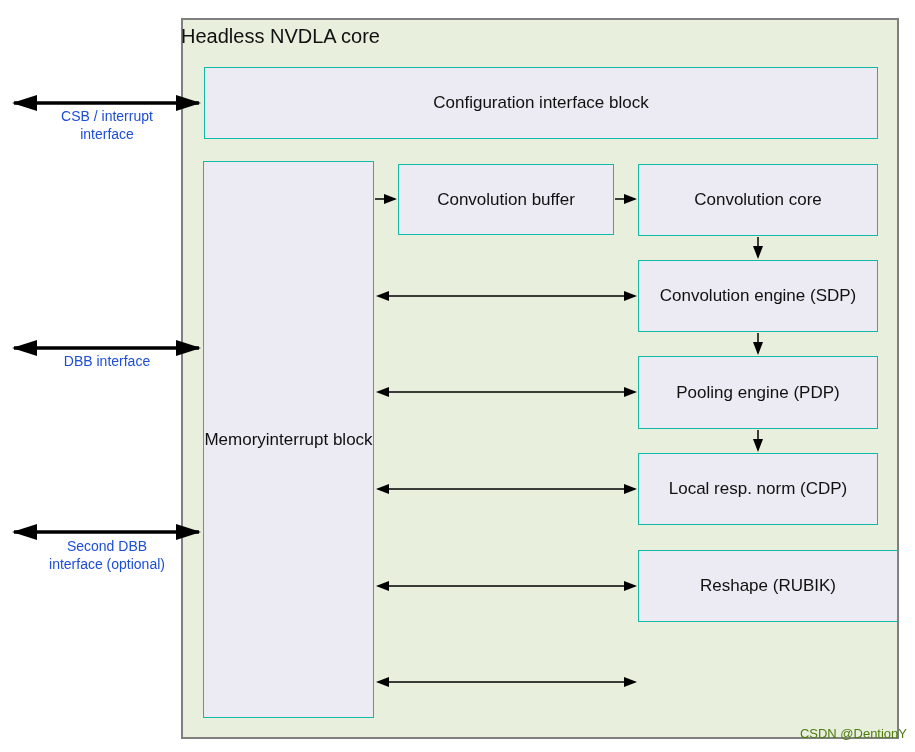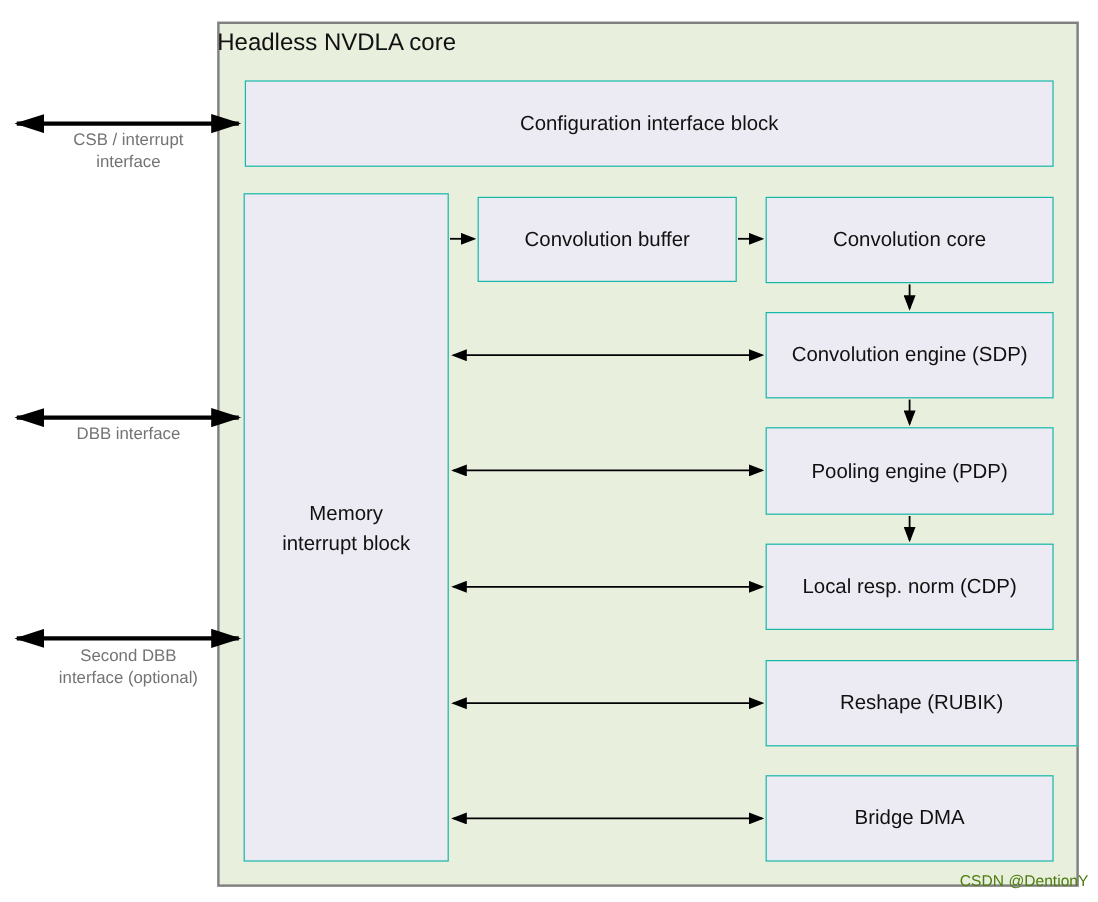--- a/index.html
+++ b/index.html
@@ -12,30 +12,30 @@
   }
   .diagram-title{
     position:absolute;left:181px;top:25px;width:716px;
     font-size:20px;color:#111;letter-spacing:0px;
   }
   .box{
     position:absolute;background:#eceaf2;border:1px solid #14b8a6;
     box-sizing:border-box;display:flex;align-items:center;justify-content:center;
     font-size:17px;color:#111;text-align:left;
   }
-  .box.memory{flex-direction:column;line-height:25px;}
+  .box.memory{flex-direction:row;line-height:25px;}
 
   .arrow-layer{position:absolute;left:0;top:0;pointer-events:none;}
   .arrow-layer line{stroke:#000;}
   .thin{stroke-width:1.5px;}
   .thick{stroke-width:3.5px;}
 
   .ext-label{
     position:absolute;width:180px;text-align:center;
-    font-size:14px;line-height:18px;color:#737373;
+    font-size:14px;line-height:18px;color:#1d4ed8;
   }
   .ext-label span{display:block;}
 
   .watermark{
     position:absolute;left:783px;top:726px;width:124px;text-align:right;
     font-size:13px;color:#4d7c0f;
   }
 </style>
 </head>
 <body>
@@ -71,23 +71,20 @@
   </div>
 
   <div class="box" style="left:638px;top:453px;width:240px;height:72px">
     <span>Local resp. norm (CDP)</span>
   </div>
 
   <div class="box" style="left:638px;top:550px;width:260px;height:72px">
     <span>Reshape (RUBIK)</span>
   </div>
 
-  <div class="box" style="left:638px;top:646px;width:240px;height:72px">
-    <span>Bridge DMA</span>
-  </div>
 
   <div class="ext-label" style="left:17px;top:107px">
     <span>CSB / interrupt</span>
     <span>interface</span>
   </div>
   <div class="ext-label" style="left:17px;top:352px">
     <span>DBB interface</span>
     <span></span>
   </div>
   <div class="ext-label" style="left:17px;top:537px">

